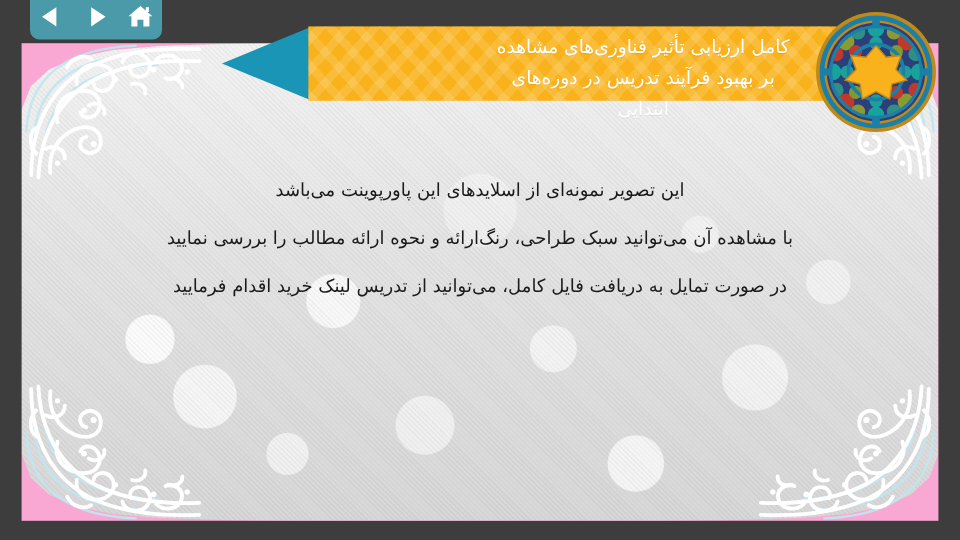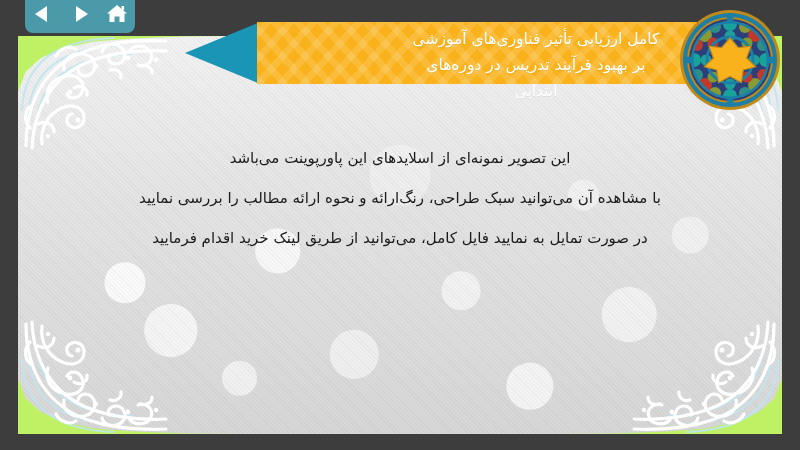--- a/index.html
+++ b/index.html
@@ -47,21 +47,21 @@
   }
   .nav-btn svg { display:block; }
 
   
   .slide {
     position: absolute;
     left: 18px;
     top: 36px;
     width: 764px;
     height: 398px;
-    background: #bef264;
+    background: #f9a8d4;
     overflow: hidden;
     z-index: 10;
   }
   
   .paper {
     position: absolute;
     left: 0; top: 0; right: 0; bottom: 0;
     background:
       radial-gradient(circle at 14% 62%, rgba(255,255,255,.85) 0 20px, rgba(255,255,255,0) 21px),
       radial-gradient(circle at 20% 74%, rgba(255,255,255,.7) 0 26px, rgba(255,255,255,0) 27px),
@@ -329,28 +329,28 @@
           <circle cx="110" cy="22" r="2.4"></circle>
           <circle cx="30" cy="100" r="2.2"></circle>
           <circle cx="138" cy="24" r="2.2"></circle>
         </g>
       </svg>
     </div>
 
     <div class="body-copy">
       <div class="body-line">این تصویر نمونه‌ای از اسلایدهای این پاورپوینت می‌باشد</div>
       <div class="body-line">با مشاهده آن می‌توانید سبک طراحی، رنگ‌ارائه و نحوه ارائه مطالب را بررسی نمایید</div>
-      <div class="body-line">در صورت تمایل به نمایید فایل کامل، می‌توانید از طریق لینک خرید اقدام فرمایید</div>
+      <div class="body-line">در صورت تمایل به دریافت فایل کامل، می‌توانید از تدریس لینک خرید اقدام فرمایید</div>
     </div>
   </div>
 
   <div class="ribbon-wrap">
     <div class="ribbon-tail"></div>
     <div class="ribbon-body">
-      <div class="title-text">کامل ارزیابی تأثیر فناوری‌های آموزشی
+      <div class="title-text">کامل ارزیابی تأثیر فناوری‌های مشاهده
 بر بهبود فرآیند تدریس در دوره‌های
 ابتدایی</div>
     </div>
   </div>
 
   <div class="medallion">
     <svg width="104" height="104" viewBox="0 0 104 104" aria-hidden="true">
       <defs>
         <clipPath id="ringClip">
           <circle cx="52" cy="52" r="39"></circle>

